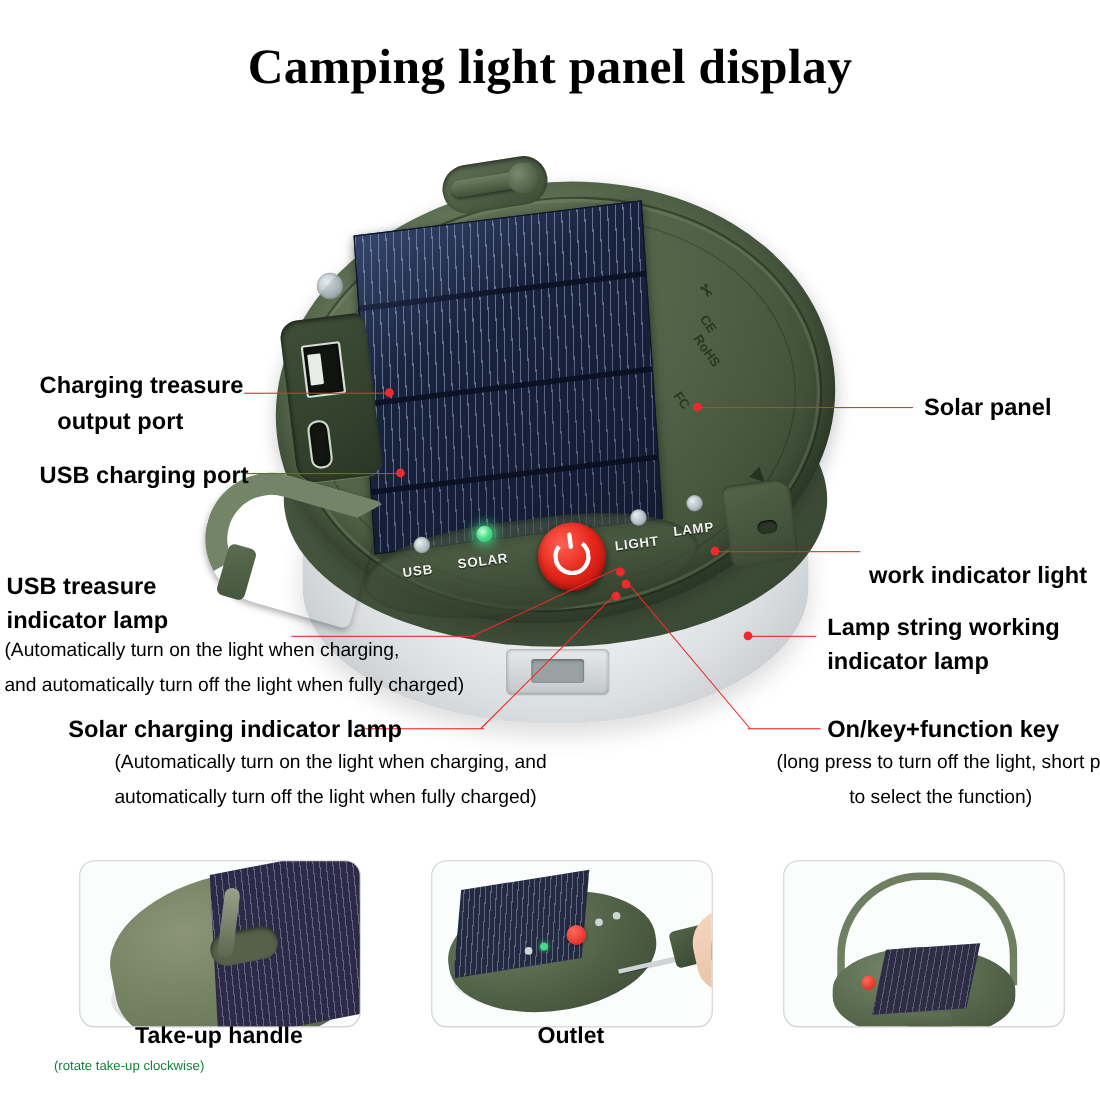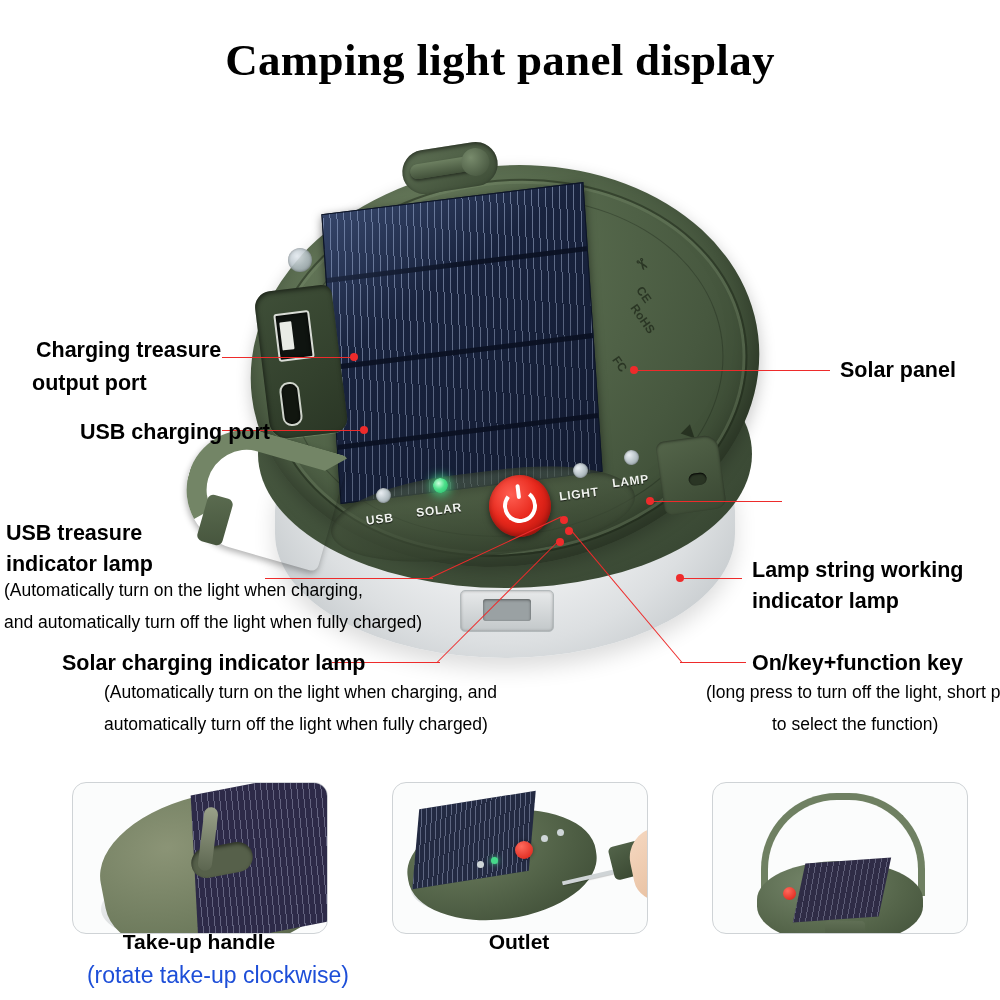--- a/index.html
+++ b/index.html
@@ -237,21 +237,21 @@
     position:absolute;left:418px;top:120px;width:120px;height:150px;
     transform:rotate(-7deg);
     color:#1d2618;font-size:12px;font-weight:bold;opacity:.72;
   }
   .certs span{position:absolute;white-space:nowrap;}
 
   
   .thumb{position:absolute;width:254px;height:150px;border:1px solid #cfd3d6;border-radius:14px;background:#fbfcfc;overflow:hidden;}
   .thumb .inner{position:absolute;inset:0;}
   .cap{position:absolute;width:254px;text-align:center;font-weight:bold;font-size:21px;color:#000;}
-  .cap2{position:absolute;width:300px;text-align:right;font-size:23px;color:#1d4ed8;}
+  .cap2{position:absolute;width:300px;text-align:left;font-size:12px;color:#15803d;}
 
   
   .t1-body{position:absolute;left:28px;top:10px;width:240px;height:160px;border-radius:50%/42%;
     background:radial-gradient(ellipse at 30% 28%,#8b9476,#6d7a5c 55%,#4f5c41 100%);transform:rotate(-11deg);}
   .t1-panel{position:absolute;left:120px;top:-4px;width:180px;height:150px;transform:rotate(-11deg) skewX(-8deg);
     background:#2d2a48;overflow:hidden;}
   .t1-panel .st{position:absolute;inset:0;background:repeating-linear-gradient(87deg,rgba(200,205,230,.35) 0 1px,transparent 1px 6px);}
   .t1-slot{position:absolute;left:118px;top:62px;width:62px;height:30px;border-radius:16px;background:#56604a;
     box-shadow:inset 0 2px 4px rgba(0,0,0,.5);transform:rotate(-11deg);}
   .t1-pin{position:absolute;left:128px;top:24px;width:14px;height:64px;border-radius:7px;
@@ -389,26 +389,27 @@
 
   <div class="lead" style="left:332px;top:662px;width:108px;"></div>
   <div class="lead" style="left:437px;top:662px;width:175px;transform:rotate(-45deg);"></div>
   <div class="dot" style="left:556px;top:538px;"></div>
 
   <div class="lead" style="left:680px;top:662px;width:66px;"></div>
   <div class="lead" style="left:682px;top:662px;width:177px;transform:rotate(-130deg);"></div>
   <div class="dot" style="left:565px;top:527px;"></div>
 
   <div class="lbl" style="left:36px;top:335px;">Charging treasure</div>
-  <div class="lbl" style="left:32px;top:368px;text-align:center;">output port</div>
-
-  <div class="lbl" style="left:36px;top:417px;margin-left:44px;">USB charging port</div>
+  <div class="lbl" style="left:52px;top:368px;text-align:center;">output port</div>
+
+  <div class="lbl" style="left:36px;top:417px;">USB charging port</div>
 
   <div class="lbl" style="left:840px;top:355px;">Solar panel</div>
 
+  <div class="lbl" style="left:790px;top:508px;">work indicator light</div>
 
   <div class="lbl" style="left:752px;top:555px;">Lamp string working</div>
   <div class="lbl" style="left:752px;top:586px;">indicator lamp</div>
 
   <div class="lbl" style="left:6px;top:518px;">USB treasure</div>
   <div class="lbl" style="left:6px;top:549px;">indicator lamp</div>
   <div class="sub" style="left:4px;top:574px;">(Automatically turn on the light when charging,</div>
   <div class="sub" style="left:4px;top:606px;">and automatically turn off the light when fully charged)</div>
 
   <div class="lbl" style="left:62px;top:648px;">Solar charging indicator lamp</div>

